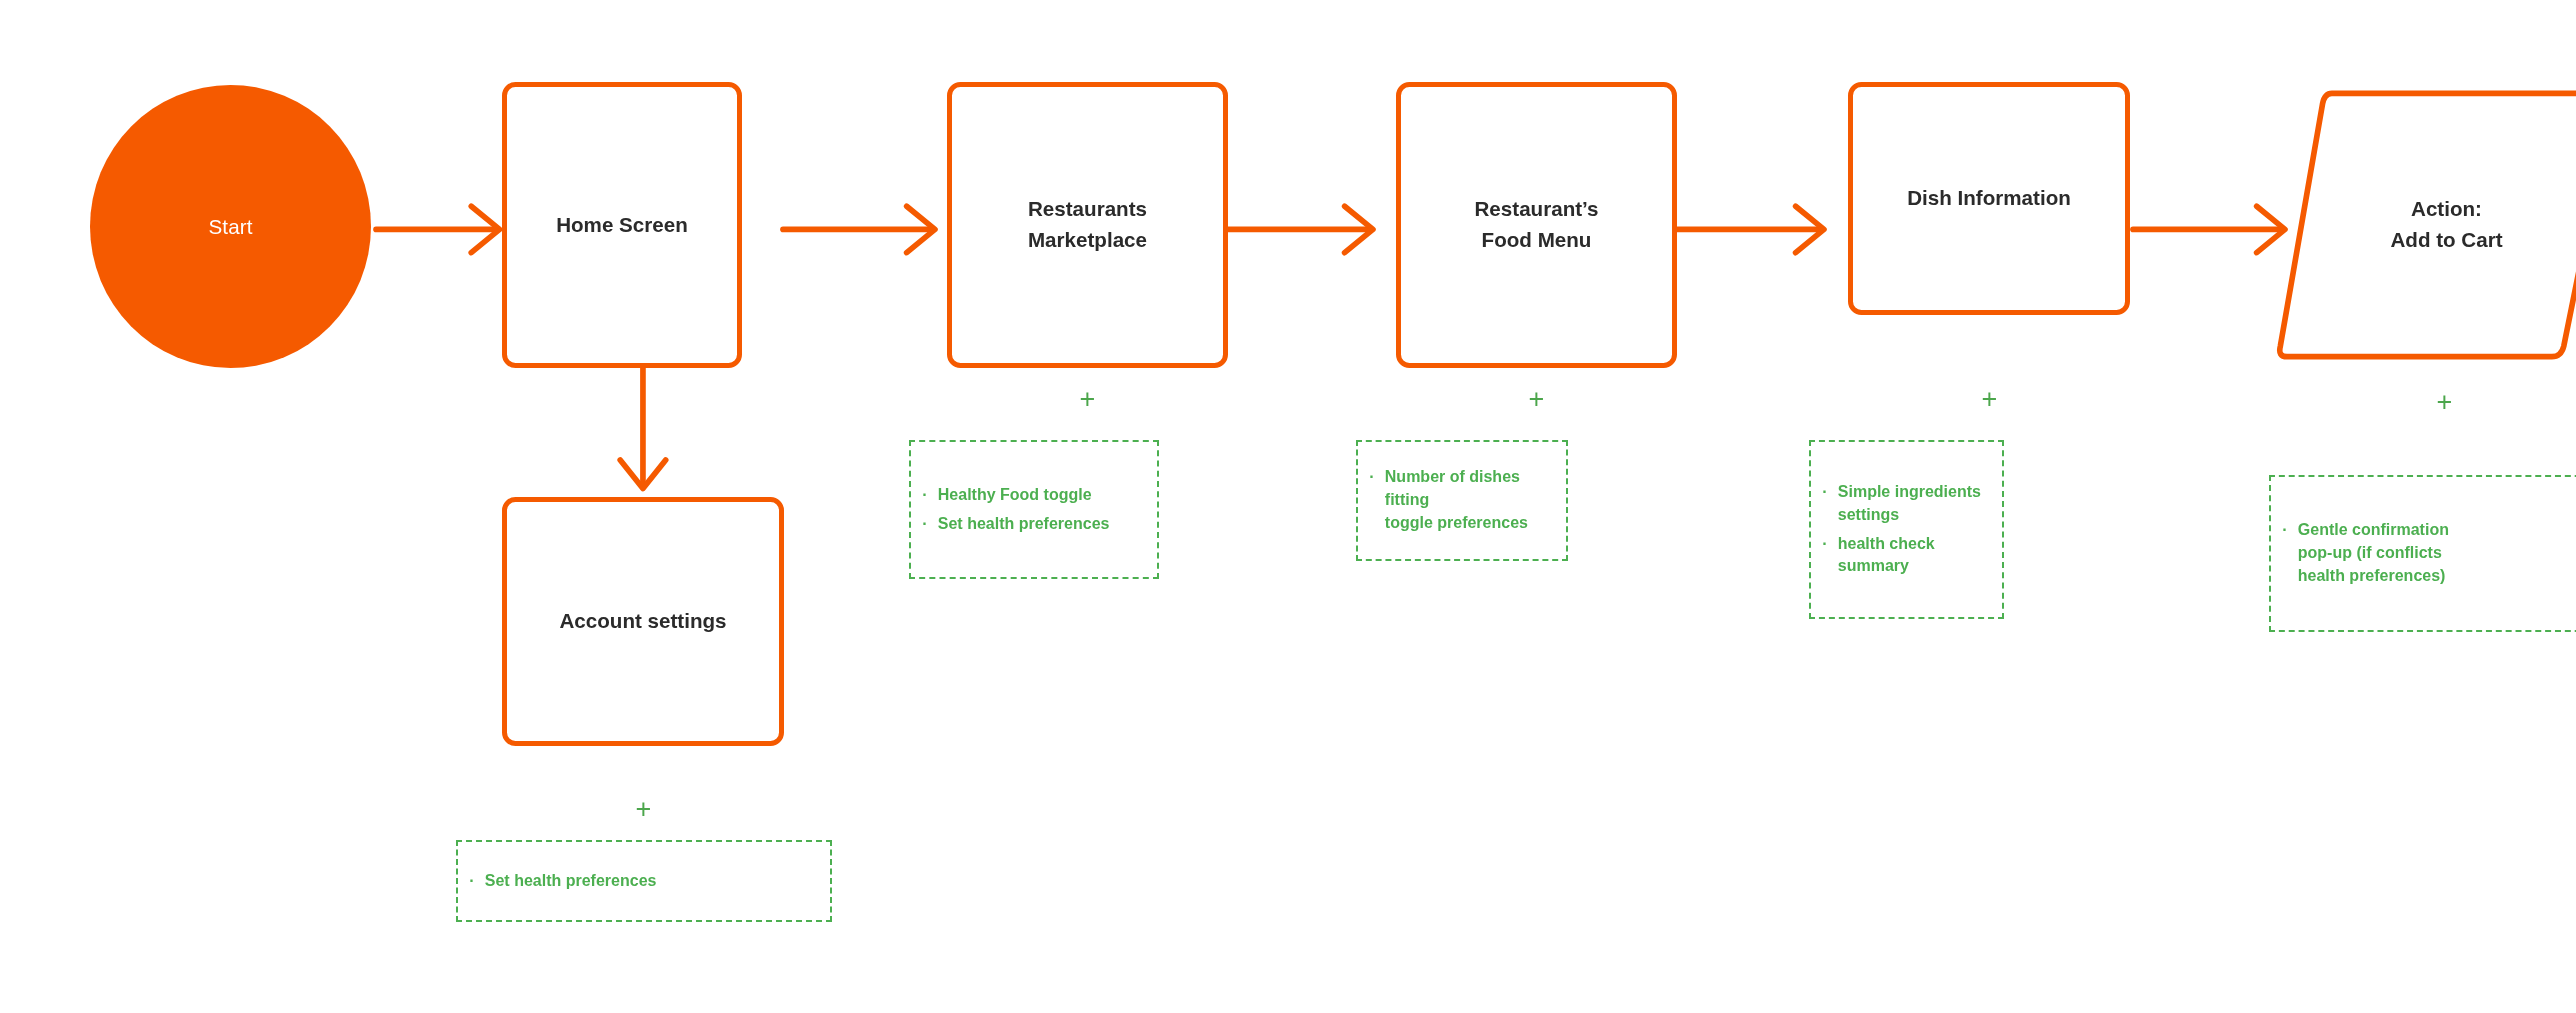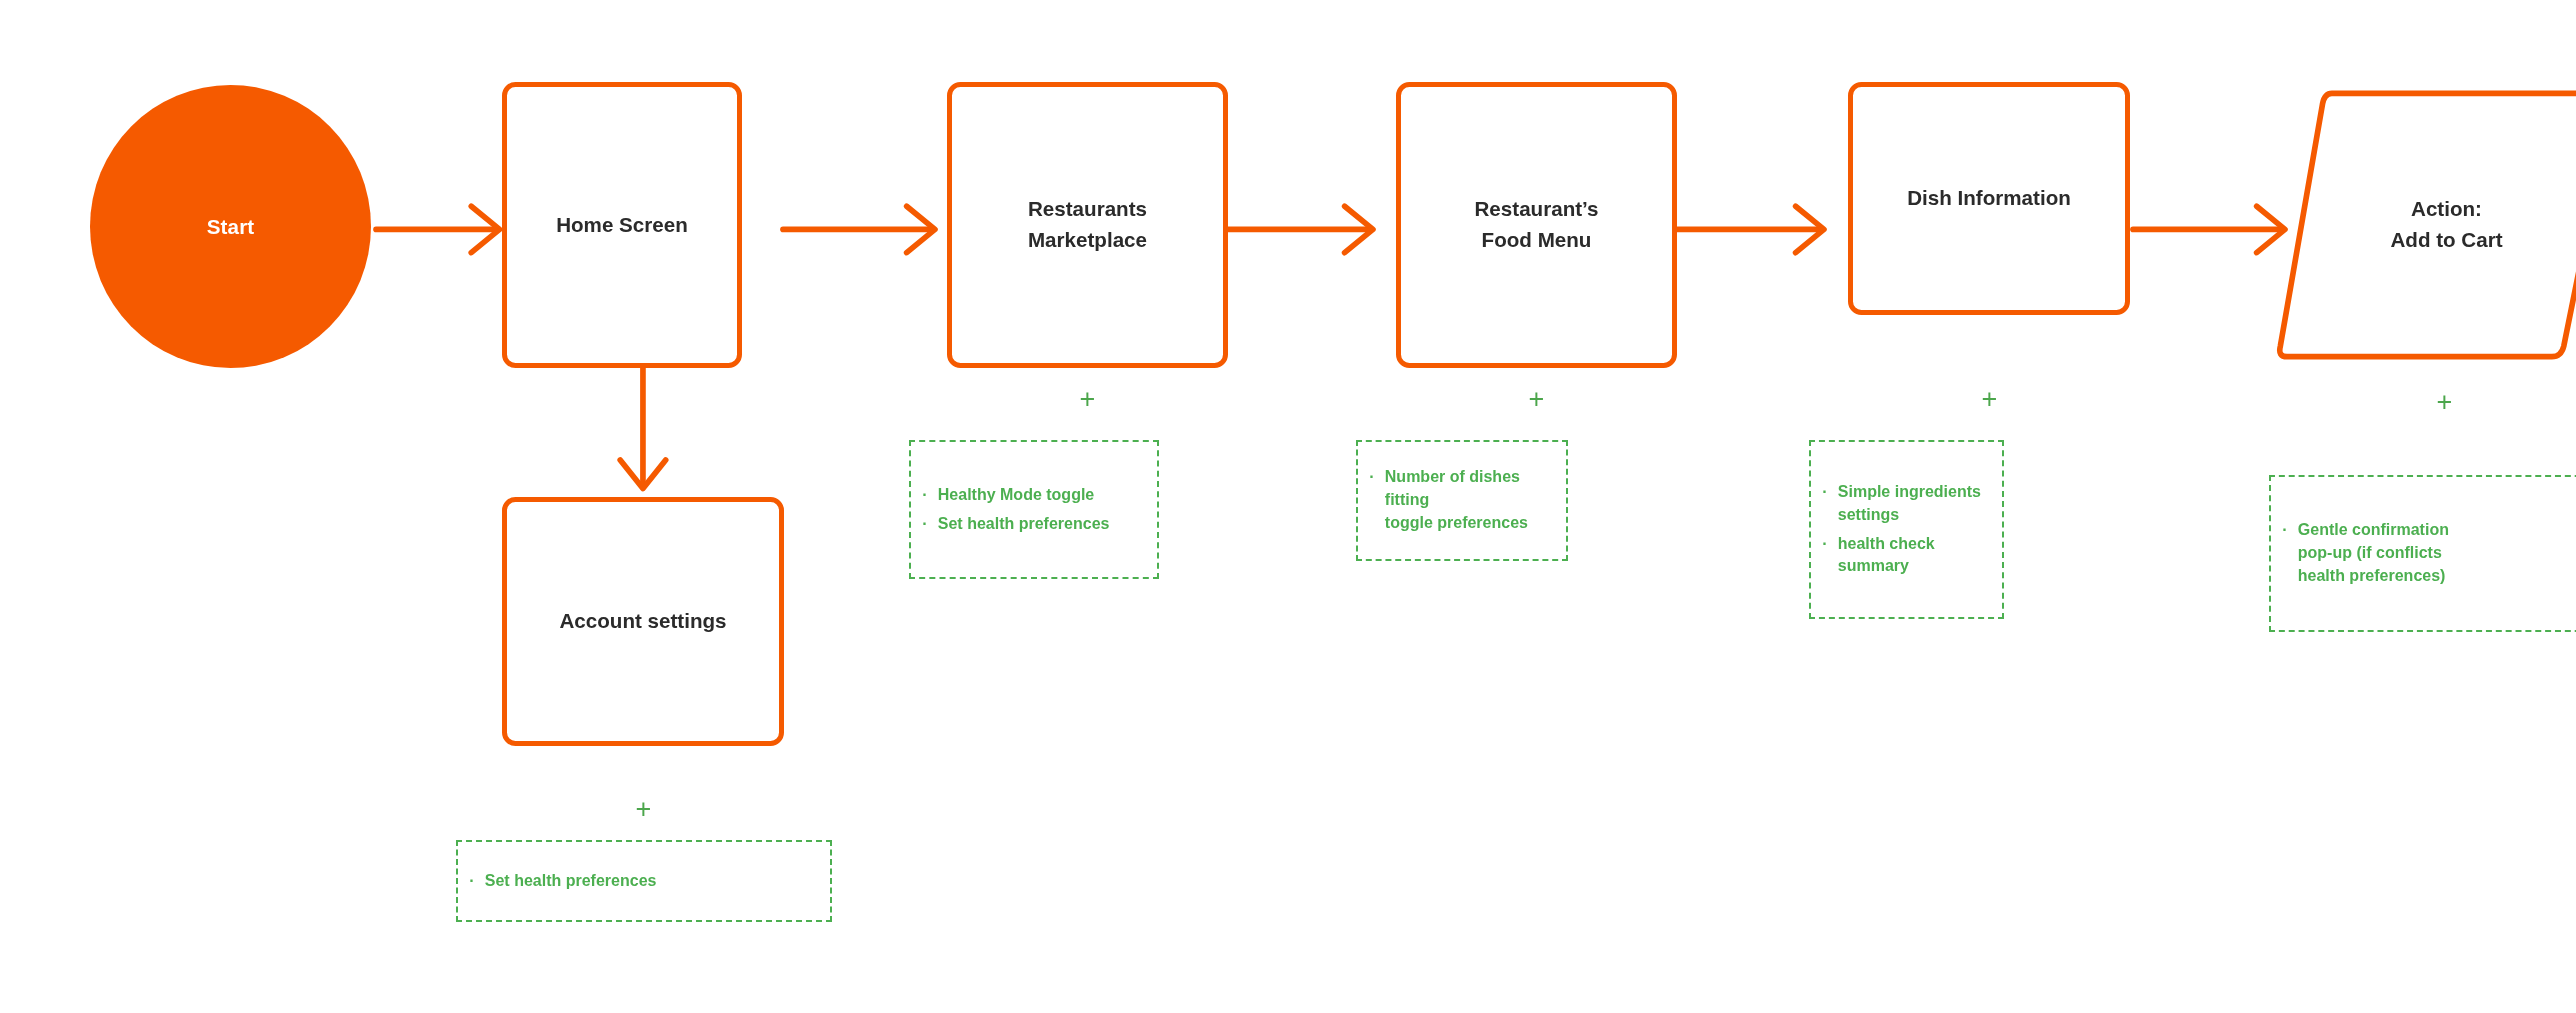--- a/index.html
+++ b/index.html
@@ -24,21 +24,21 @@
     position: absolute;
     border-radius: 50%;
     background: #F55A00;
     display: flex;
     align-items: center;
     justify-content: center;
   }
   .terminator .term-label {
     color: #ffffff;
     font-size: 20.6px;
-    font-weight: bold;
+    font-weight: normal;
     letter-spacing: 0.1px;
     text-align: center;
   }
   
   .node-box {
     position: absolute;
     box-sizing: border-box;
     border: 5.2px solid #F55A00;
     border-radius: 13.4px;
     background: #ffffff;
@@ -221,21 +221,21 @@
   <div class="annot-box" style="left:456px; top:840px; width:376px; height:82px;">
     <div class="annot-item">
       <span class="annot-bullet">·</span>
       <span class="annot-text">Set health preferences</span>
     </div>
   </div>
 
   <div class="annot-box" style="left:909px; top:440px; width:250px; height:139px;">
     <div class="annot-item">
       <span class="annot-bullet">·</span>
-      <span class="annot-text">Healthy Mode toggle</span>
+      <span class="annot-text">Healthy Food toggle</span>
     </div>
     <div class="annot-item">
       <span class="annot-bullet">·</span>
       <span class="annot-text">Set health preferences</span>
     </div>
   </div>
 
   <div class="annot-box" style="left:1356px; top:440px; width:212px; height:121px;">
     <div class="annot-item">
       <span class="annot-bullet">·</span>

